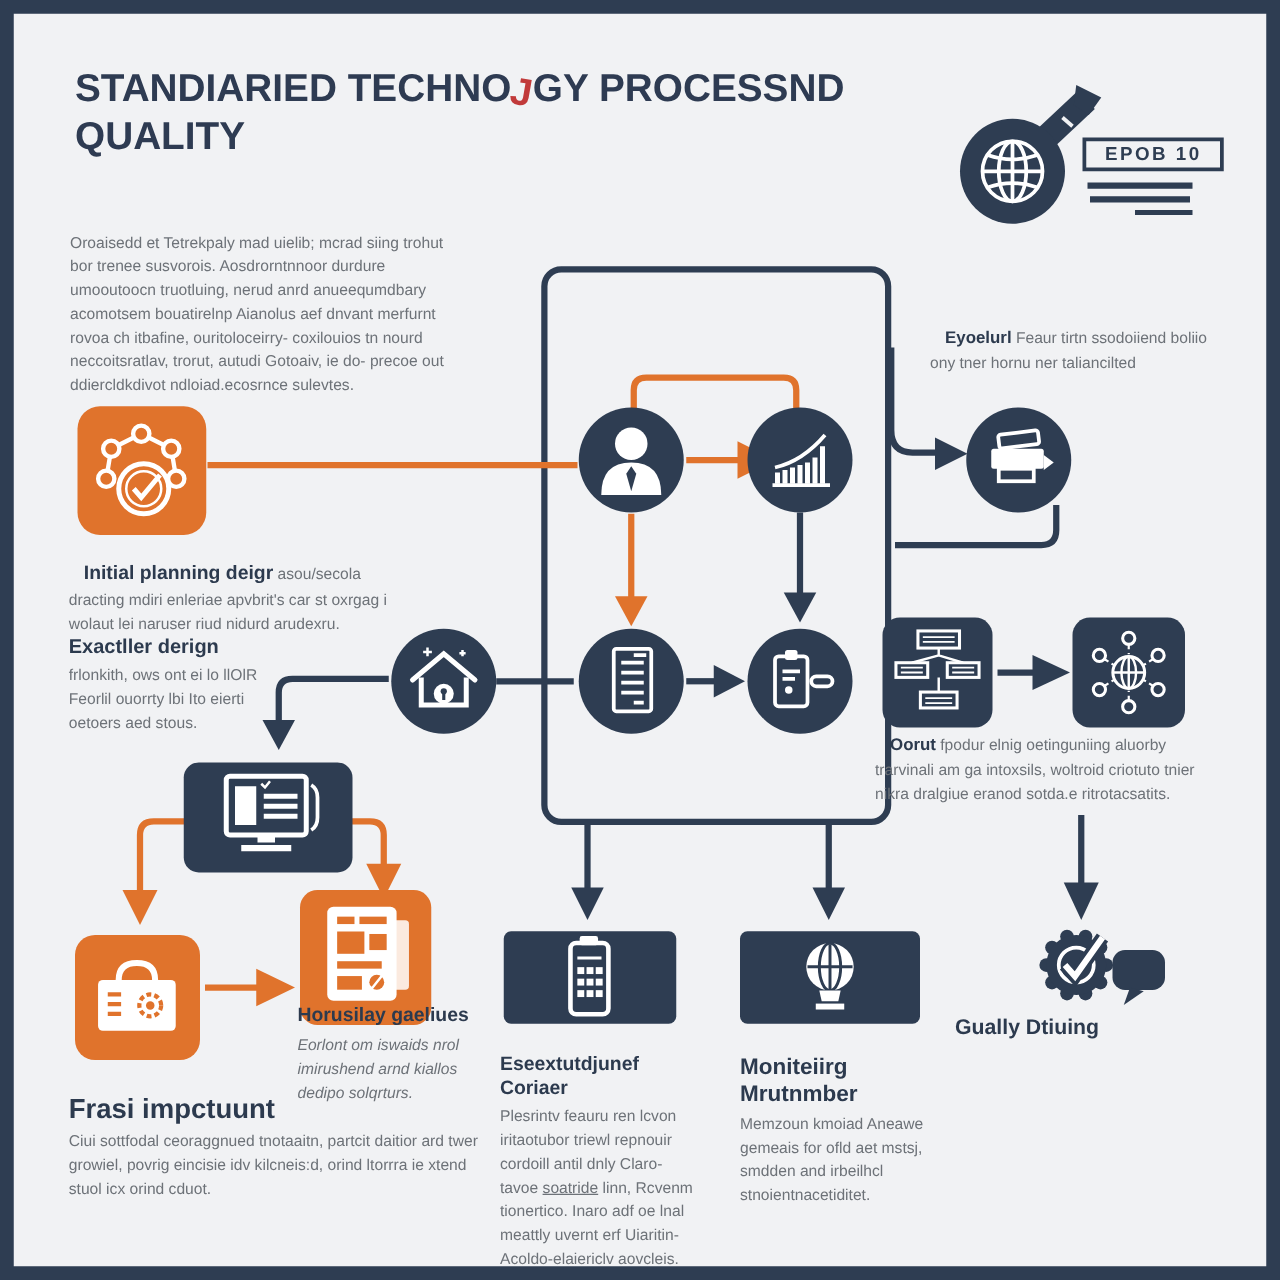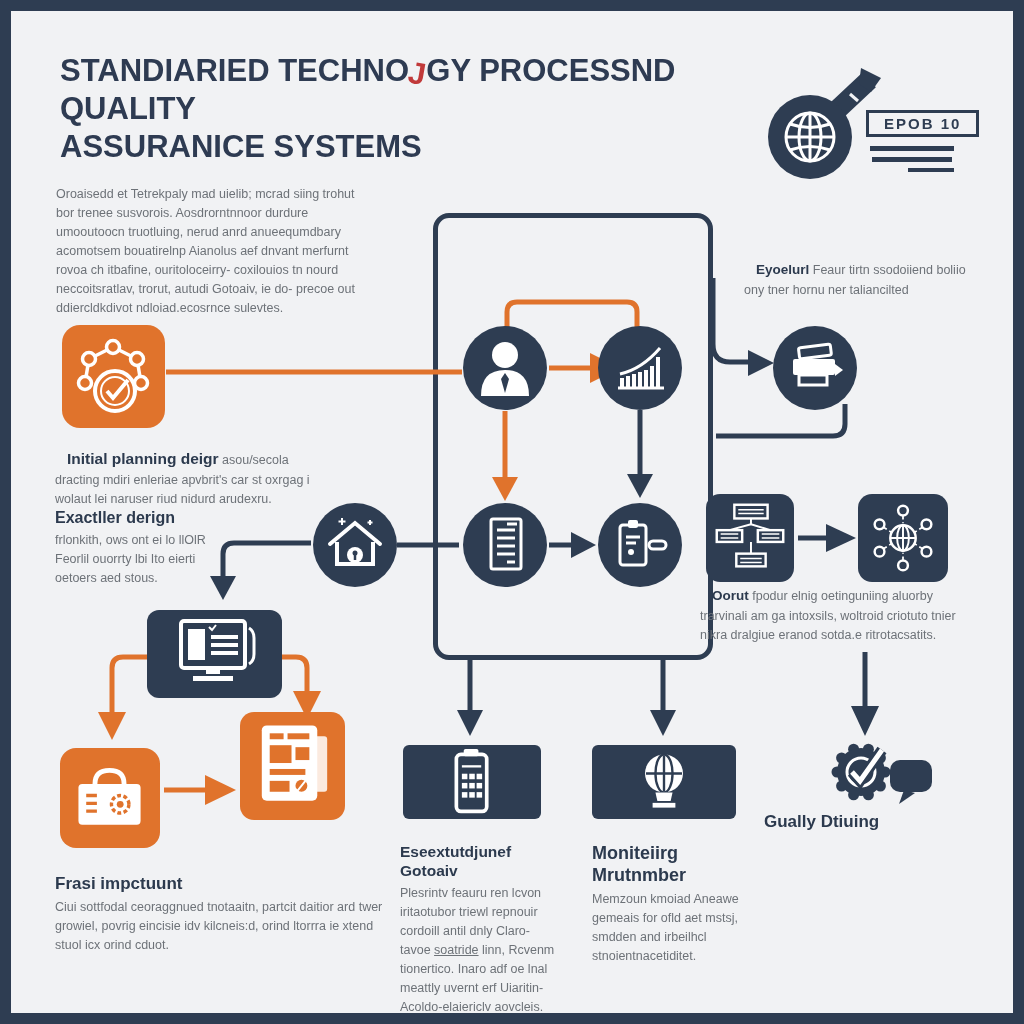--- a/index.html
+++ b/index.html
@@ -24,21 +24,20 @@
   .bar{background:#2e3d52;z-index:3;}
 </style>
 </head>
 <body>
 
 <div class="stage">
   <div class="frame"></div>
 
   <div class="abs title" style="left:60px;top:52px;">
     <span>STANDIARIED TECHNO</span><span class="redmark">J</span><span>GY PROCESSND QUALITY</span><br>
-    <span>ASSURANICE SYSTEMS</span>
   </div>
 
   <svg class="abs" style="left:755px;top:62px;z-index:3;" width="150" height="130" viewBox="0 0 150 130">
     <path d="M82 48 L114 18" stroke="#2e3d52" stroke-width="20"></path>
     <path d="M106 6 l20 10 -10 14 -12 -8 z" fill="#2e3d52"></path>
     <path d="M95 32 l8 7" stroke="#f1f2f4" stroke-width="3"></path>
     <circle cx="55" cy="75" r="42" fill="#2e3d52"></circle>
     <circle cx="55" cy="75" r="24" fill="none" stroke="#fff" stroke-width="3"></circle>
     <path d="M31 75 H79 M55 51 V99" stroke="#fff" stroke-width="3"></path>
     <ellipse cx="55" cy="75" rx="11" ry="24" fill="none" stroke="#fff" stroke-width="3"></ellipse>
@@ -253,23 +252,27 @@
         <rect x="30" y="33" width="22" height="18"></rect>
           <rect x="56" y="35" width="14" height="13"></rect>
         <rect x="30" y="57" width="36" height="6"></rect>
           <rect x="30" y="69" width="20" height="11"></rect>
         <circle cx="62" cy="74" r="6"></circle>
       </g>
       <path d="M52 74 l6 5 8 -10" stroke="#fff" stroke-width="2" fill="none"></path>
     </svg>
   </div>
 
+  <div class="abs caption" style="left:238px;top:804px;width:160px;">
+    <p class="heading" style="font-size:15.5px;">Horusilay gaeliues</p>
+    <span style="font-style:italic;">Eorlont om iswaids nrol imirushend arnd kiallos dedipo solqrturs.</span>
+  </div>
 
   <div class="abs caption" style="left:55px;top:874px;width:332px;">
-    <p class="heading" style="font-size:17px;">Frasi impctuunt</p>
+    <p class="heading" style="font-size:22px;">Frasi impctuunt</p>
     <span>Ciui sottfodal ceoraggnued tnotaaitn, partcit daitior ard twer growiel, povrig eincisie idv kilcneis:d, orind ltorrra ie xtend stuol icx orind cduot.</span>
   </div>
 
   <div class="abs node sq" style="left:403px;top:745px;width:138px;height:74px;border-radius:6px;">
     <svg width="138" height="74" viewBox="0 0 150 78">
       <rect x="58" y="9" width="33" height="62" rx="5" fill="none" stroke="#fff" stroke-width="4"></rect>
       <rect x="66" y="3" width="16" height="8" rx="2" fill="#fff"></rect>
       <path d="M64 22 H85" stroke="#fff" stroke-width="2.5"></path>
       <g fill="#fff">
         <rect x="64" y="30" width="6" height="6"></rect>
@@ -278,21 +281,21 @@
         <rect x="64" y="40" width="6" height="6"></rect>
           <rect x="72" y="40" width="6" height="6"></rect>
           <rect x="80" y="40" width="6" height="6"></rect>
         <rect x="64" y="50" width="6" height="6"></rect>
           <rect x="72" y="50" width="6" height="6"></rect>
           <rect x="80" y="50" width="6" height="6"></rect>
       </g>
     </svg>
   </div>
   <div class="abs caption" style="left:400px;top:843px;width:160px;">
-    <p class="heading" style="font-size:15.5px;">Eseextutdjunef Gotoaiv</p>
+    <p class="heading" style="font-size:15.5px;">Eseextutdjunef Coriaer</p>
     <span>Plesrintv feauru ren lcvon iritaotubor triewl repnouir cordoill antil dnly Claro-tavoe </span><u>soatride</u><span> linn, Rcvenm tionertico. Inaro adf oe lnal meattly uvernt erf Uiaritin-Acoldo-elaiericlv aovcleis.</span>
   </div>
 
   <div class="abs node sq" style="left:592px;top:745px;width:144px;height:74px;border-radius:6px;">
     <svg width="144" height="74" viewBox="0 0 150 78">
       <circle cx="75" cy="30" r="20" fill="#fff"></circle>
       <path d="M56 30 H94 M75 11 V49" stroke="#2e3d52" stroke-width="2.5"></path>
       <ellipse cx="75" cy="30" rx="9" ry="20" fill="none" stroke="#2e3d52" stroke-width="2.5"></ellipse>
       <path d="M66 50 h18 l-2 9 h-14 z" fill="#fff"></path>
       <rect x="63" y="61" width="24" height="5" fill="#fff"></rect>

